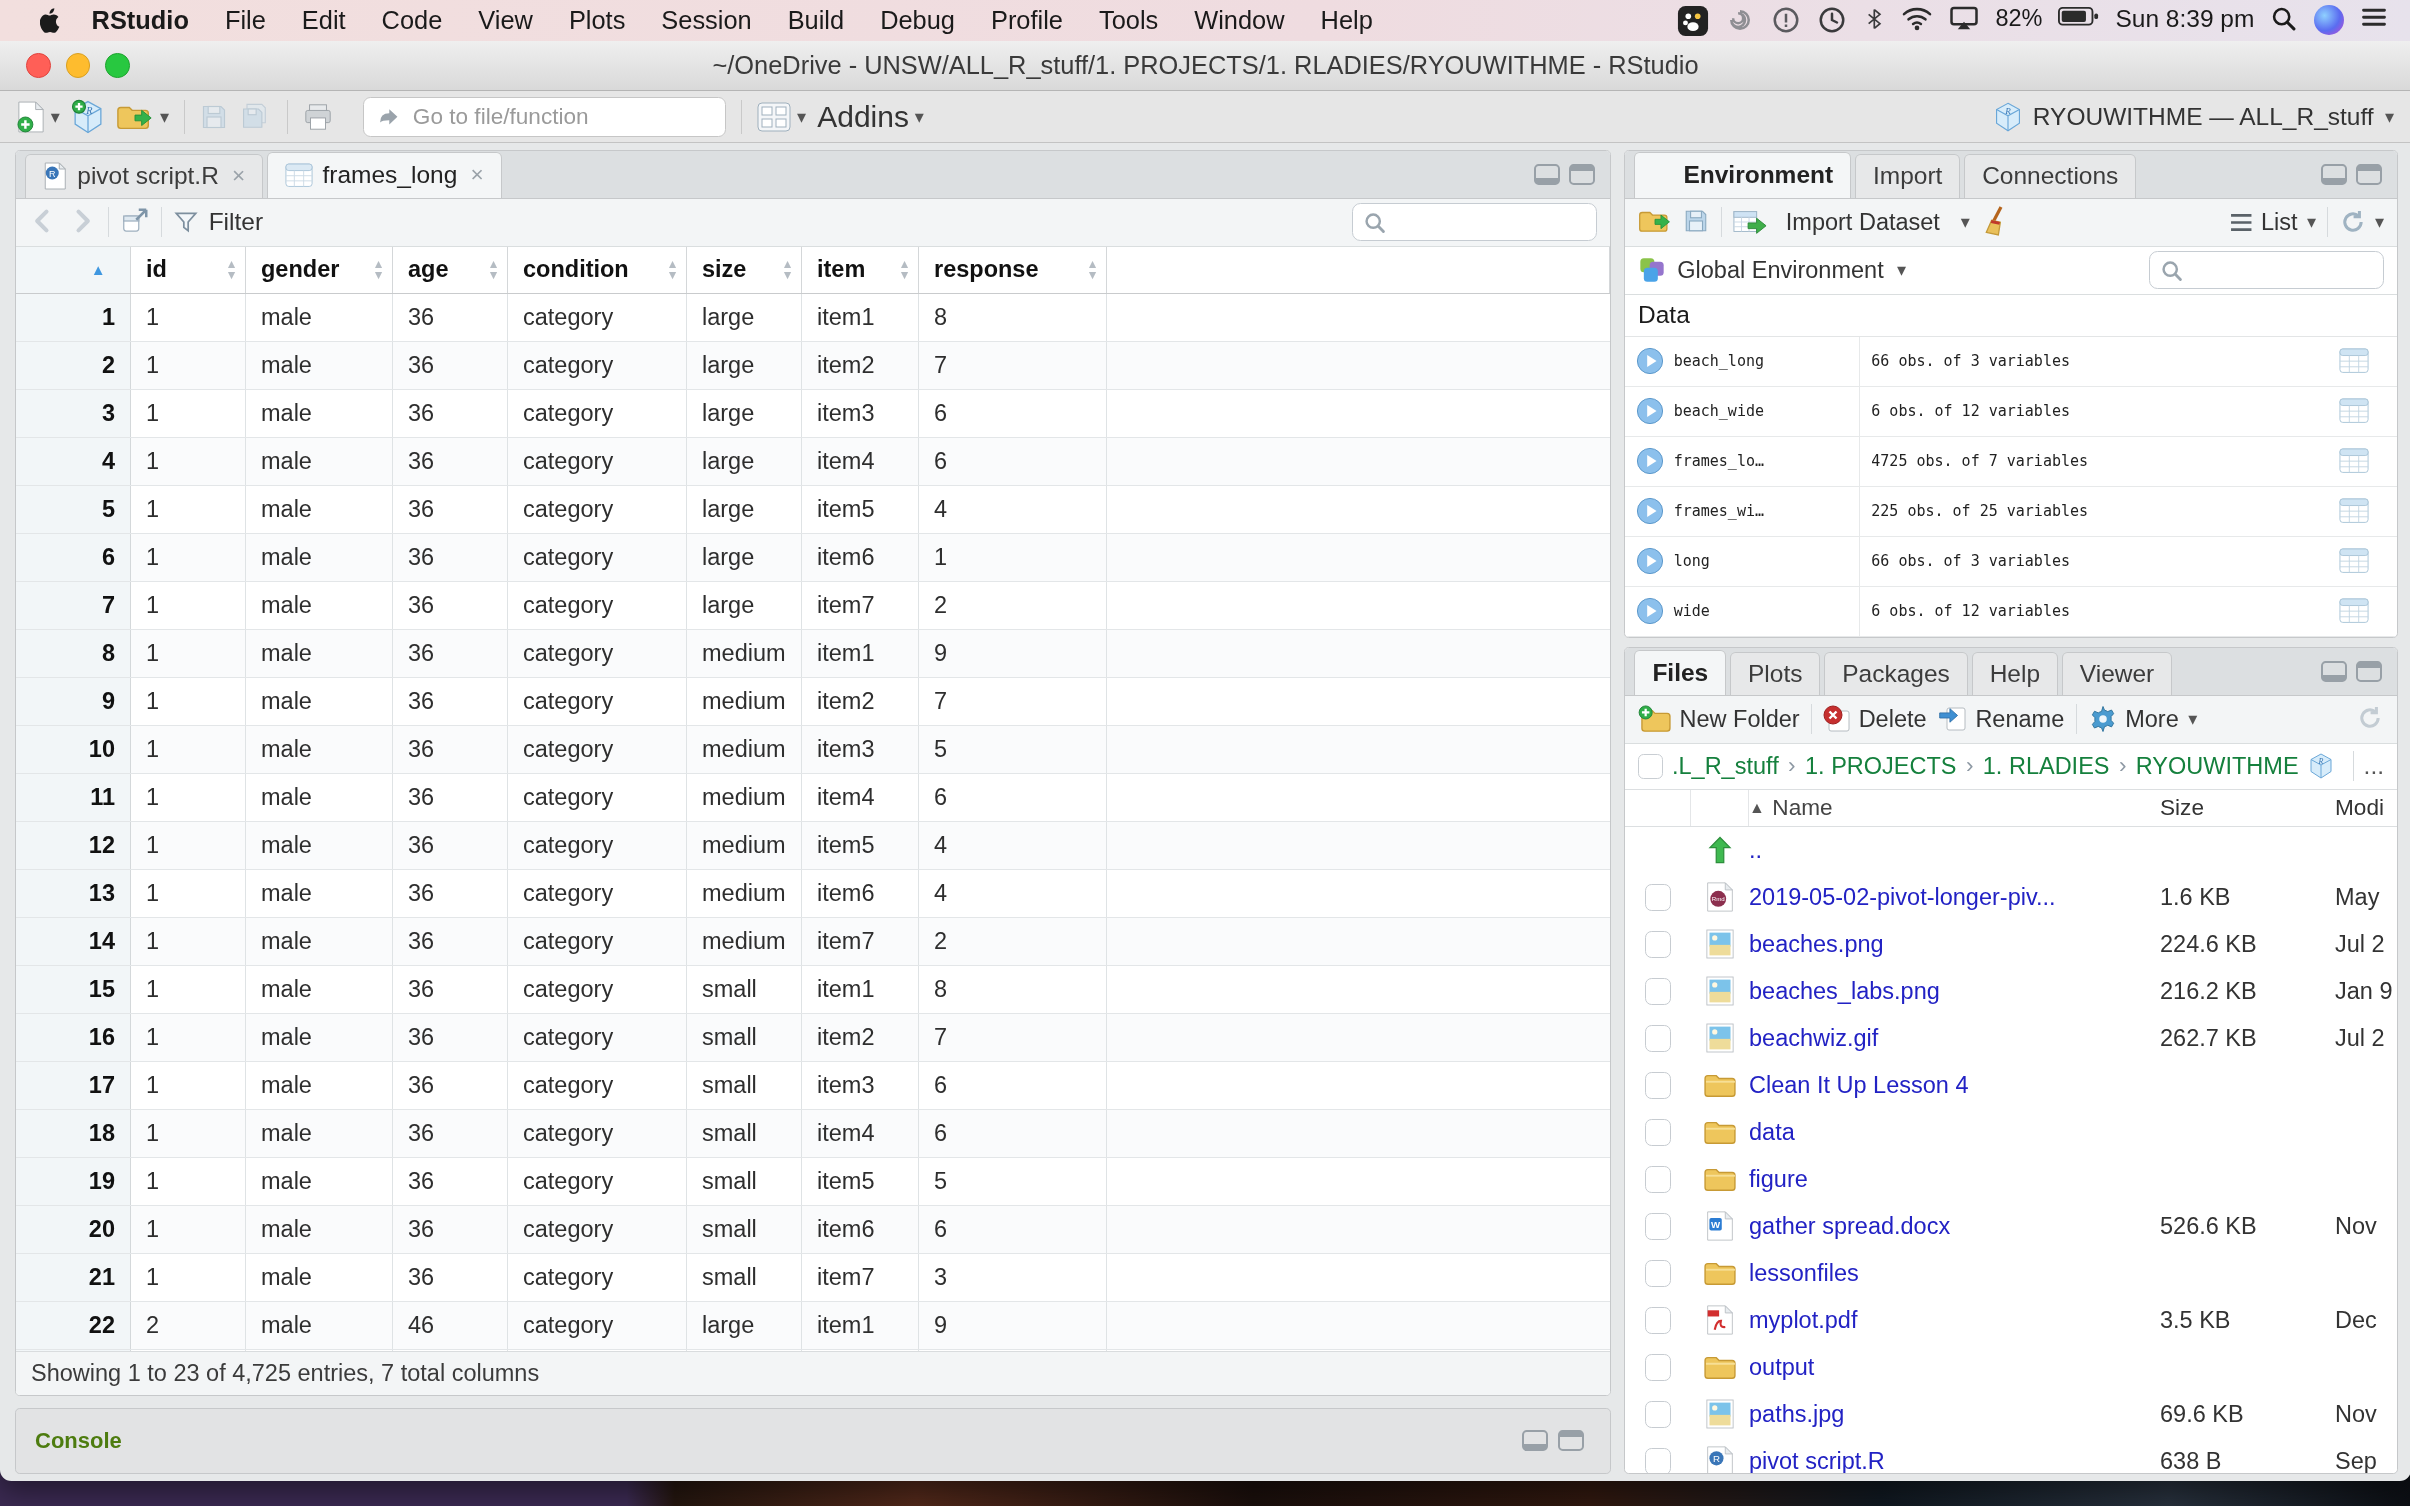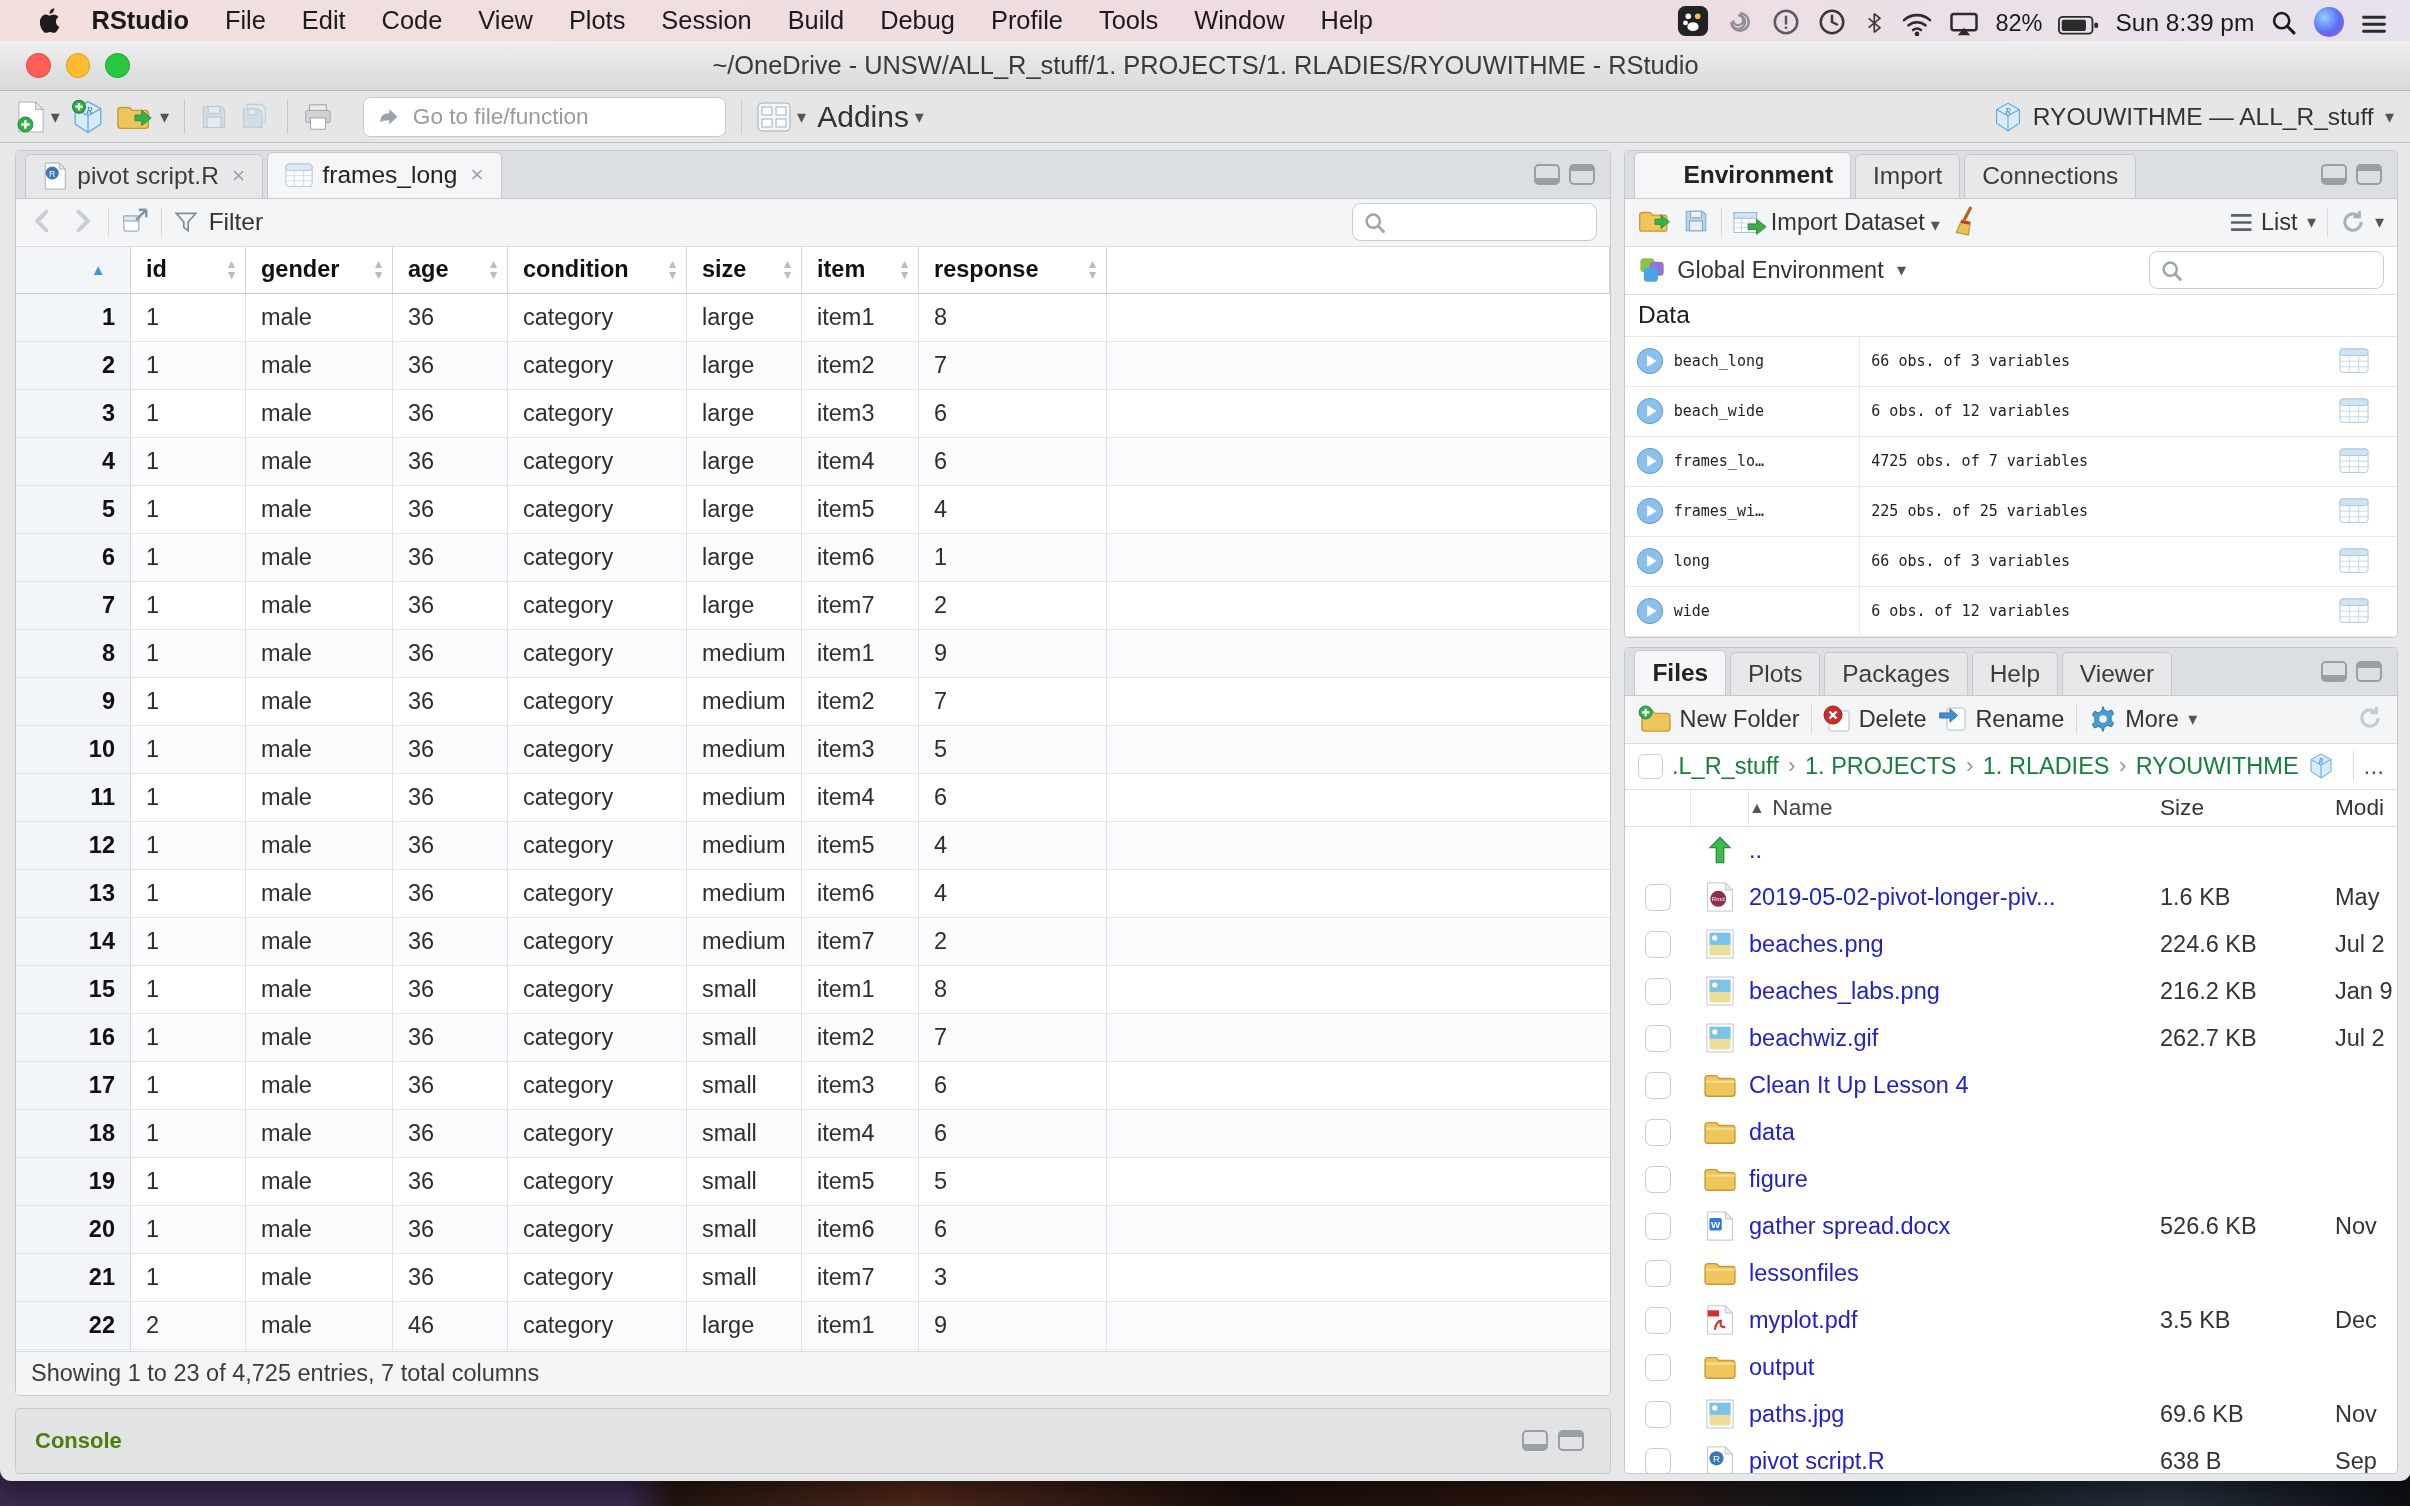--- a/index.html
+++ b/index.html
@@ -11,21 +11,21 @@
   
   .menubar{
     position:absolute;top:0;left:0;width:2411px;height:41px;
     background:linear-gradient(90deg,#f2dfde 0%,#efdce0 55%,#e7e2ec 100%);
     display:flex;align-items:center;padding:0 22.6px;box-sizing:border-box;
     font-size:25.4px;color:#1a1a1a;z-index:50;
   }
   .menubar .apple{margin:0 13px 0 17px;display:flex;align-items:center}
   .menu-item{padding:0 18px;white-space:nowrap}
   .menu-item.b{font-weight:bold}
-  .mb-right{margin-left:auto;display:flex;align-items:flex-end;gap:16px}
+  .mb-right{margin-left:auto;display:flex;align-items:flex-start;gap:16px}
   .mb-ic{display:flex;align-items:center}
   .siri{width:30px;height:30px;border-radius:50%;background:radial-gradient(circle at 35% 35%,#8fd0ff,#5a6cf0 55%,#c44ad0)}
   .battery-txt{font-size:23.5px}
   .mb-clock{font-size:24.5px;white-space:nowrap}
   
   .window{
     position:absolute;top:41px;left:0;width:2411px;height:1440px;
     background:#e6e8e9;border-radius:0 0 11.3px 11.3px;overflow:hidden;
     box-shadow:0 9.4px 28px rgba(0,0,0,.45);
   }
@@ -678,21 +678,21 @@
           <span><svg width="34" height="26" viewBox="0 0 40 30">
                 <path d="M2 8 q0-3 3-3 h9 l3 3 h14 q3 0 3 3 v13 q0 3-3 3 H5 q-3 0-3-3 Z" fill="#eec65c" stroke="#c79a35" stroke-width="1.5"></path>
                 <path d="M20 13 h7 v-5 l10 8 -10 8 v-5 h-7 Z" fill="#35b24a" stroke="#27913a"></path>
               </svg></span>
           <span><svg width="26" height="26" viewBox="0 0 24 24">
                 <path d="M3 3 h15 l3 3 v15 H3 Z" fill="#bcd6ea" stroke="#8aa9c0"></path>
                 <rect x="7" y="3" width="10" height="6" fill="#e8f1f8" stroke="#8aa9c0"></rect>
                 <rect x="6" y="12" width="12" height="9" fill="#e8f1f8" stroke="#8aa9c0"></rect>
               </svg></span>
           <span class="vsep"></span>
-          <span style="display:flex;align-items:flex-end;gap:4px">
+          <span style="display:flex;align-items:center;gap:19px">
             <svg width="34" height="26" viewBox="0 0 36 26">
                 <rect x="1" y="2" width="24" height="21" fill="#fff" stroke="#9fb6c8"></rect>
                 <rect x="1" y="2" width="24" height="6" fill="#cfe3f4" stroke="#9fb6c8"></rect>
                 <path d="M9 8 V23 M17 8 V23 M1 13 H25 M1 18 H25" stroke="#c9d8e4"></path>
                 <path d="M16 14 h9 v-5 l10 8 -10 8 v-5 h-9 Z" fill="#3fae49" stroke="#2c8a38"></path>
               </svg>
             <span class="tb-label25">Import Dataset</span>
             <span class="caret">▾</span>
           </span>
           <span><svg width="32" height="32" viewBox="0 0 24 24">

